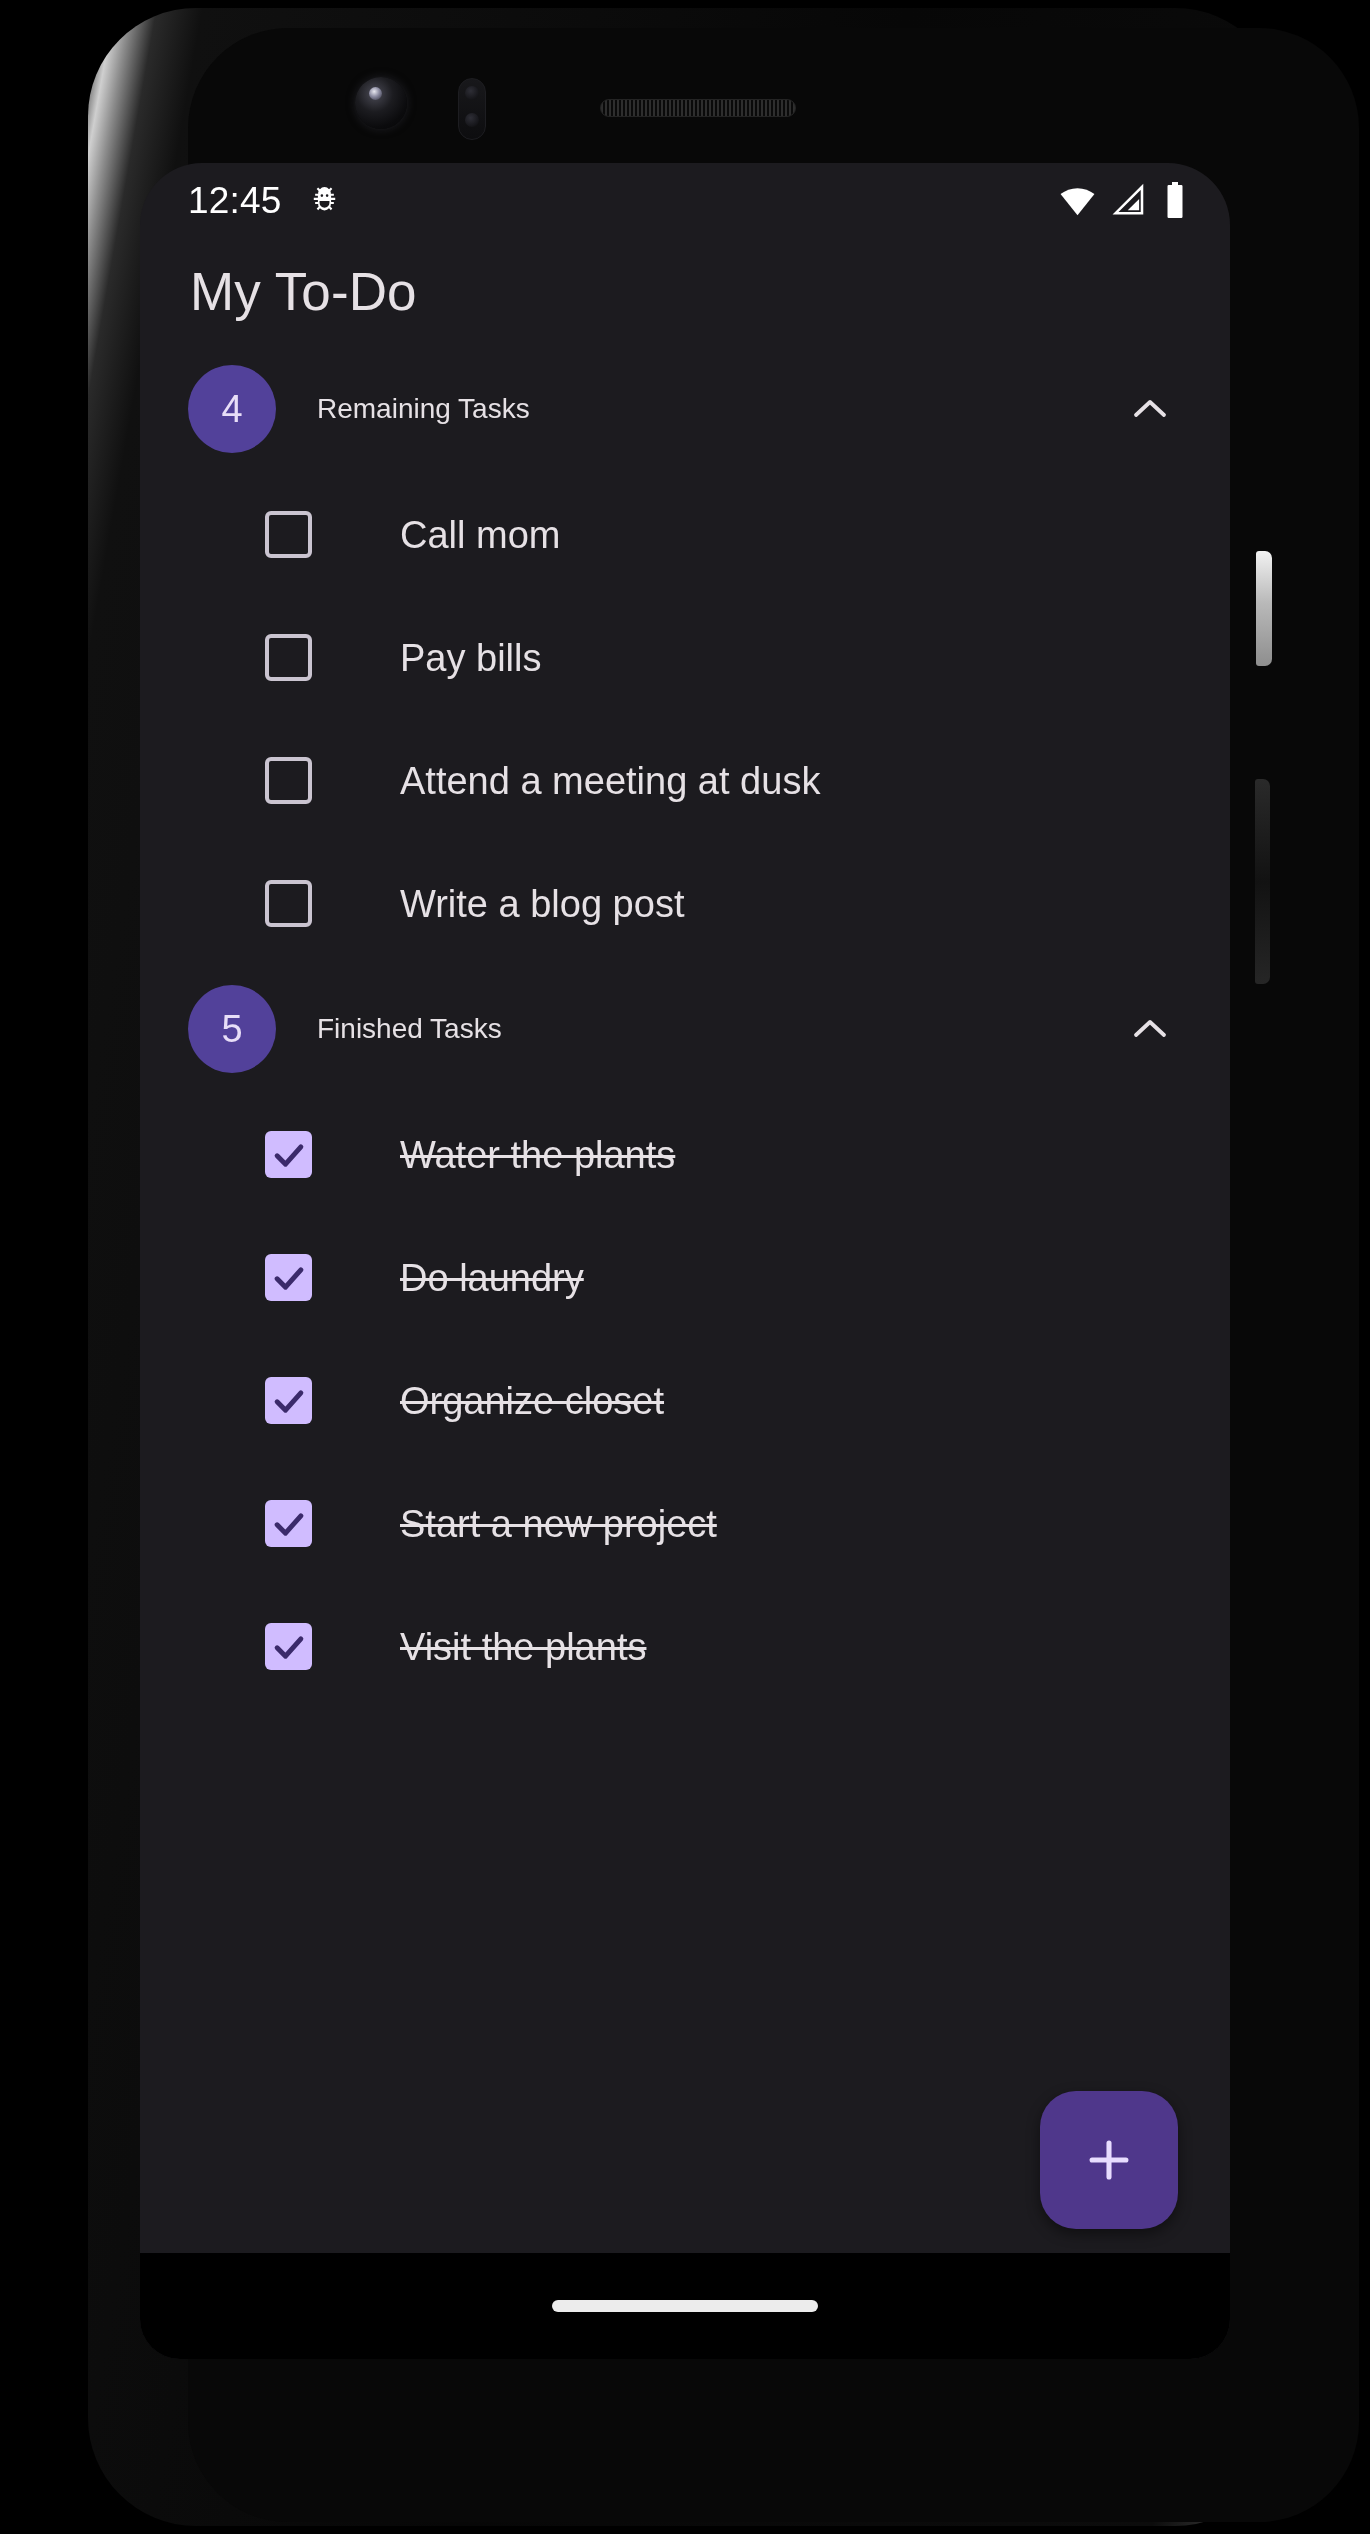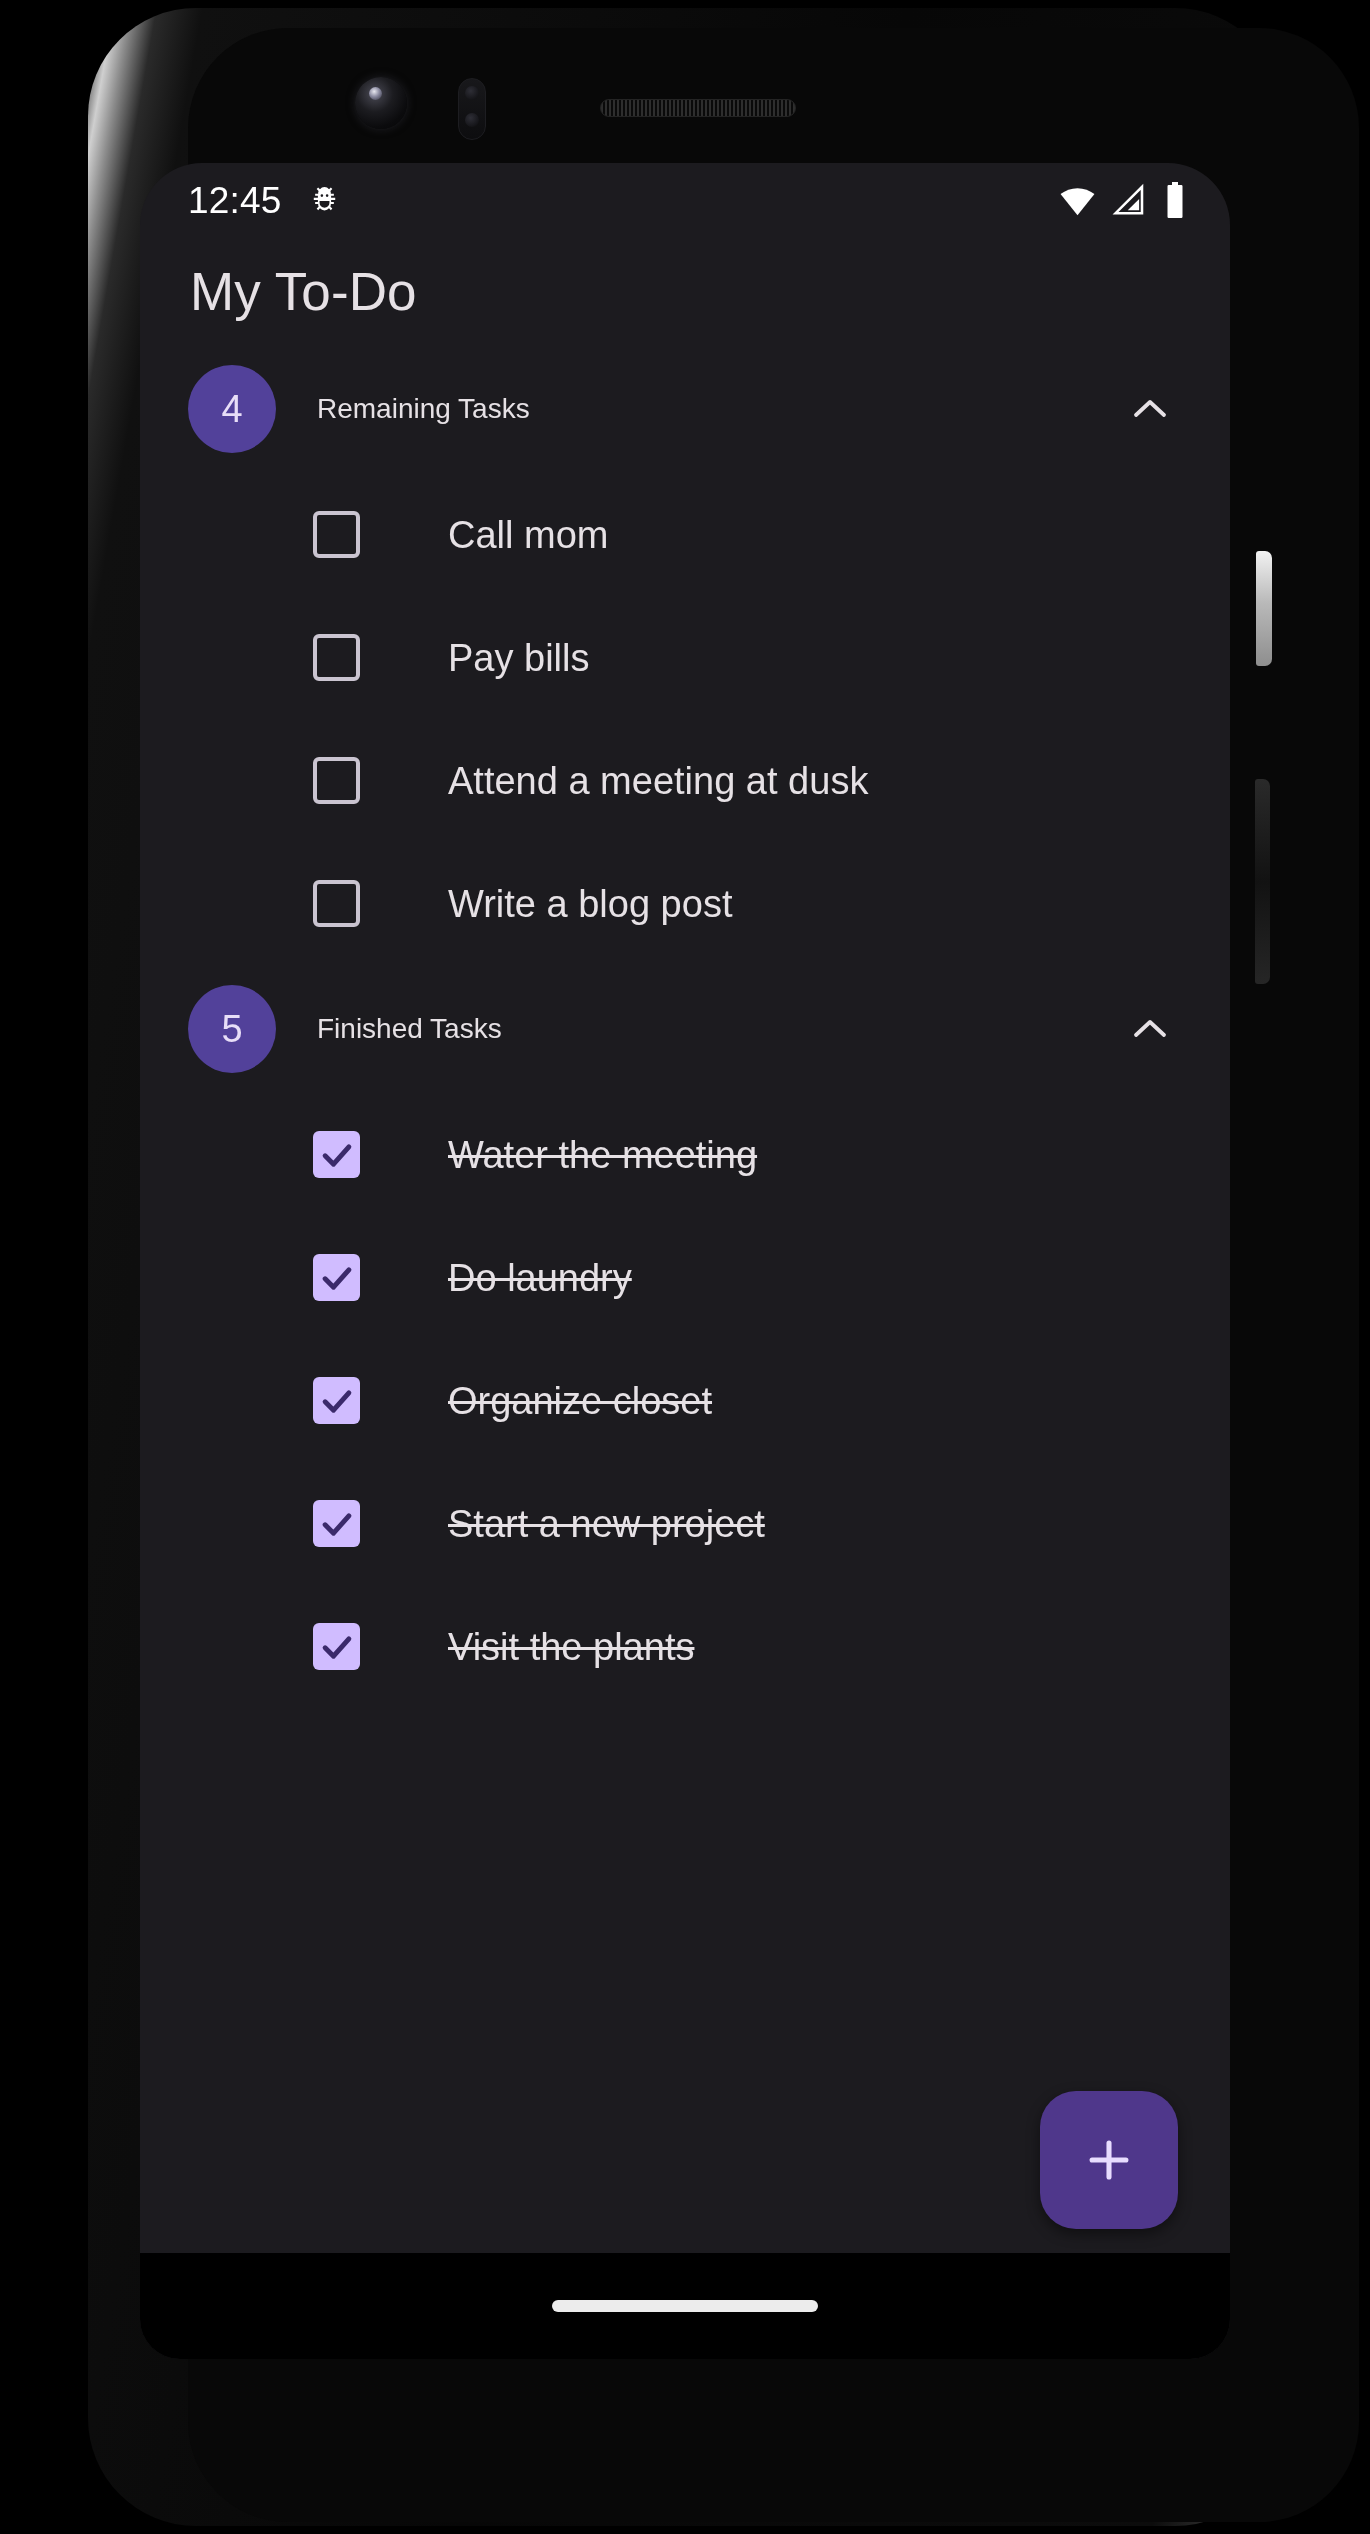--- a/index.html
+++ b/index.html
@@ -227,21 +227,20 @@
     width: 48px;
     height: 48px;
     flex: 0 0 auto;
     display: block;
   }
 
   .task-row {
     display: flex;
     align-items: center;
     height: 123px;
-    padding-left: 48px;
   }
   .checkbox {
     width: 47px;
     height: 47px;
     border-radius: 6px;
     flex: 0 0 auto;
     margin-left: 125px;
     position: relative;
   }
   .checkbox.unchecked {
@@ -402,21 +401,21 @@
           </svg>
         </span>
       </div>
 
       <div class="task-row">
         <div class="checkbox checked">
           <svg viewBox="0 0 24 24" fill="none" stroke="#3b2a6b" stroke-width="3.1" stroke-linecap="round" stroke-linejoin="round">
             <polyline points="4.5,12.5 9.8,17.8 19.5,6.8"></polyline>
           </svg>
         </div>
-        <span class="task-label done">Water the meeting</span>
+        <span class="task-label done">Water the plants</span>
       </div>
       <div class="task-row">
         <div class="checkbox checked">
           <svg viewBox="0 0 24 24" fill="none" stroke="#3b2a6b" stroke-width="3.1" stroke-linecap="round" stroke-linejoin="round">
             <polyline points="4.5,12.5 9.8,17.8 19.5,6.8"></polyline>
           </svg>
         </div>
         <span class="task-label done">Do laundry</span>
       </div>
       <div class="task-row">

